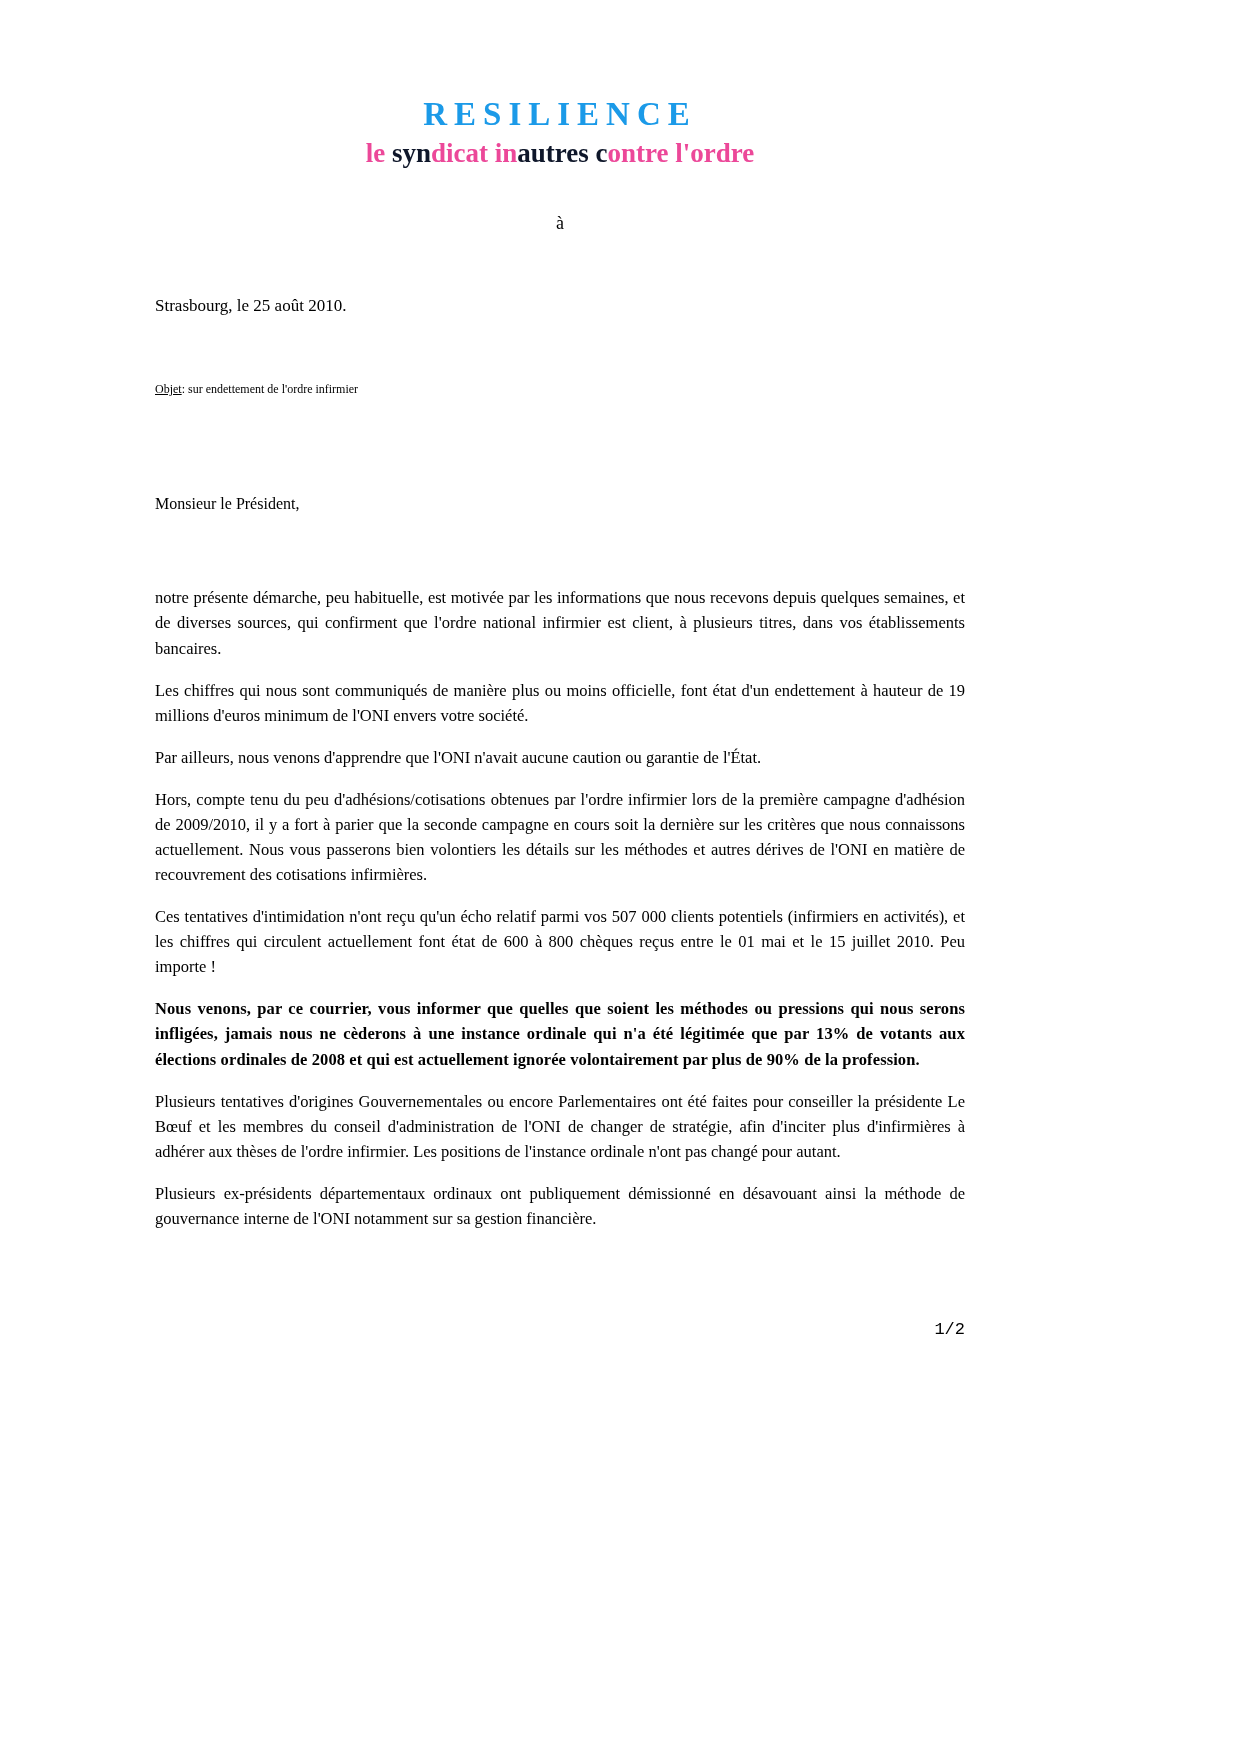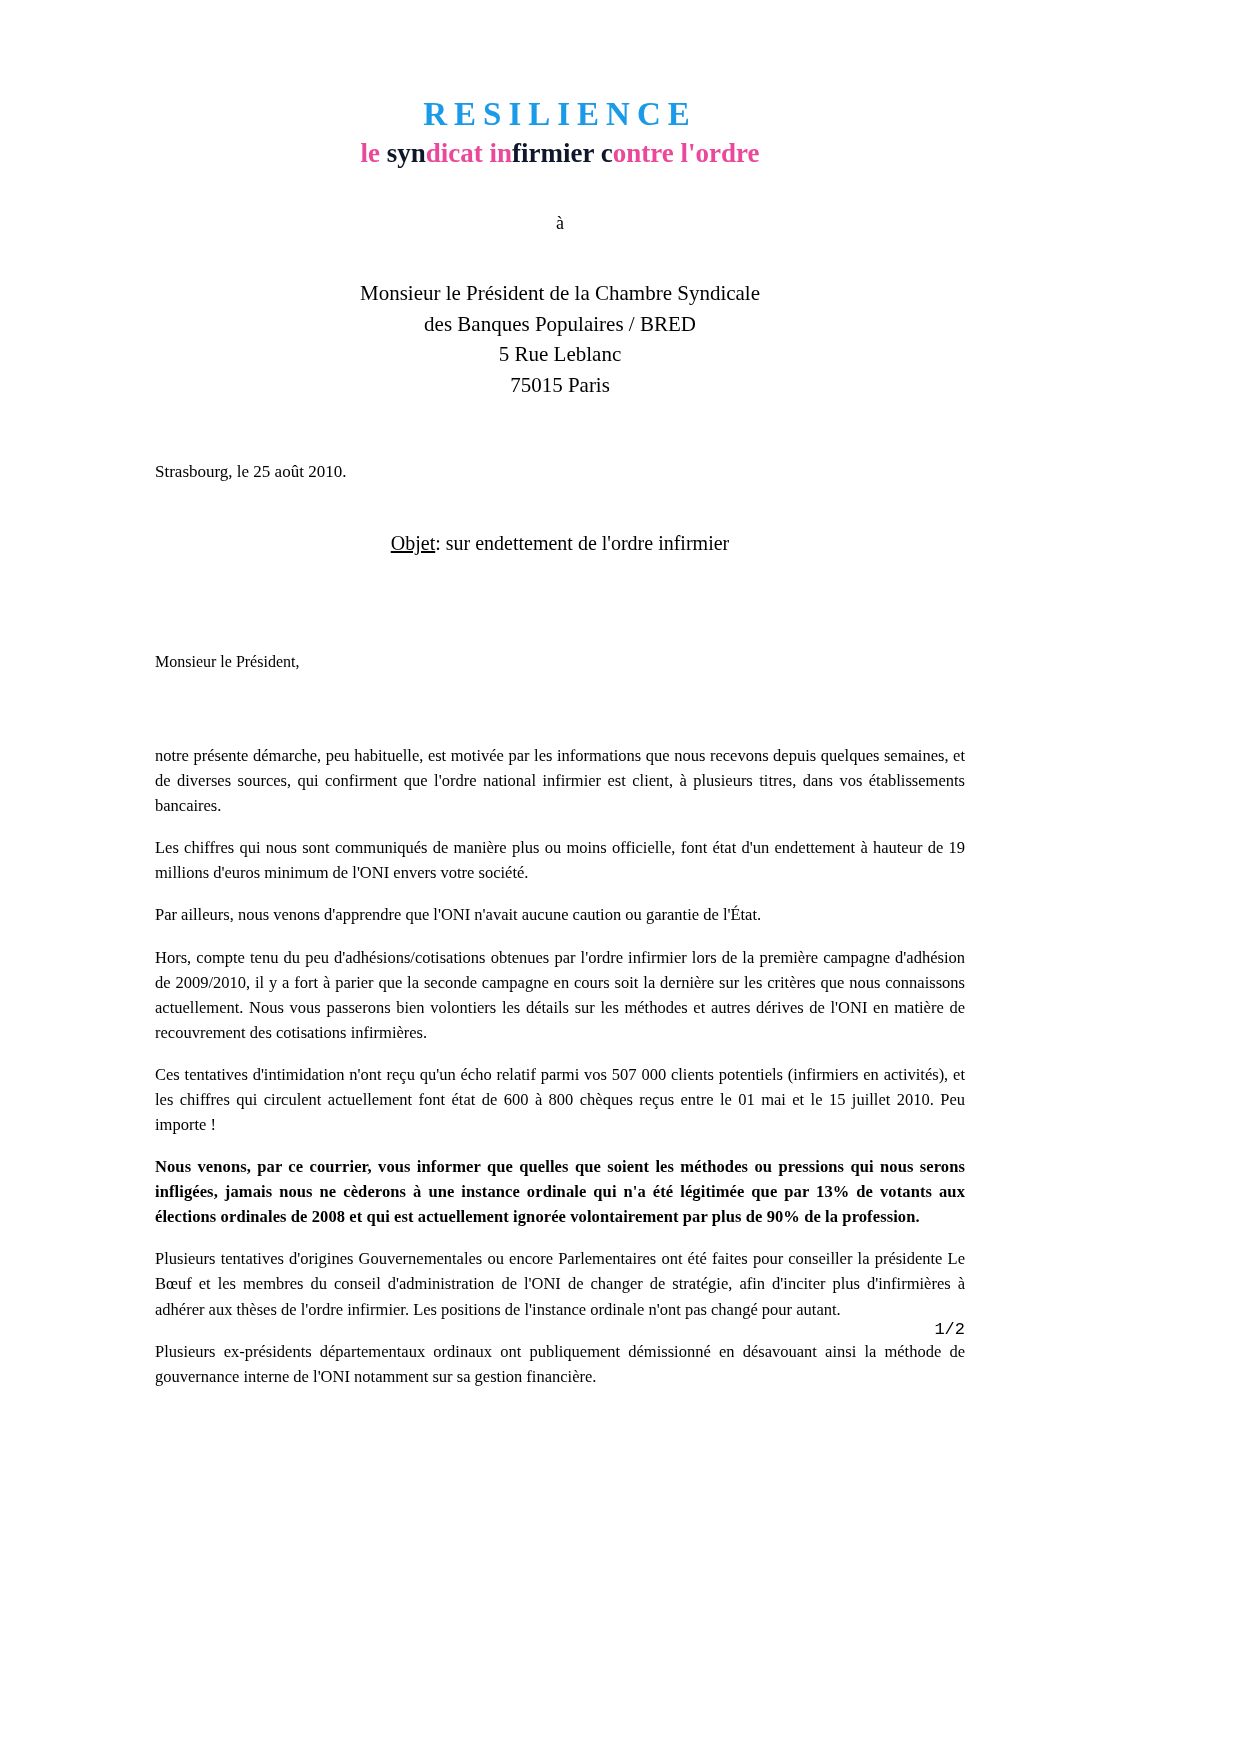--- a/index.html
+++ b/index.html
@@ -63,23 +63,22 @@
   
   .dateline {
     text-align: left;
     font-size: 17px;
     margin-top: 62px;
     padding-right: 8px;
   }
 
   
   .subject {
-    font-size: 20px;
-    margin-top: 50px;
-    text-align: center;
+    font-size: 12px;
+    margin-top: 66px;
   }
   .subject .lbl {
     text-decoration: underline;
   }
 
   
   .salutation {
     font-size: 16px;
     margin-top: 98px;
   }
@@ -112,32 +111,26 @@
 </style>
 </head>
 <body>
 
 <div class="page">
   <div class="inner">
 
     <div class="letterhead">
       <div class="brand">RESILIENCE</div>
       <div class="tagline">
-        <span class="b">le </span><span class="o">syn</span><span class="b">dicat in</span><span class="o">firmier </span><span class="o">c</span><span class="b">ontre l'ordre</span>
+        <span class="b">le </span><span class="o">syn</span><span class="b">dicat in</span><span class="o">autres </span><span class="o">c</span><span class="b">ontre l'ordre</span>
       </div>
     </div>
 
     <div class="to-marker">à</div>
 
-    <div class="address">
-      <div>Monsieur le Président de la Chambre Syndicale</div>
-      <div>des Banques Populaires / BRED</div>
-      <div>5 Rue Leblanc</div>
-      <div>75015 Paris</div>
-    </div>
 
     <div class="dateline">Strasbourg, le 25 août 2010.</div>
 
     <div class="subject">
       <span class="lbl">Objet</span><span>: sur endettement de l'ordre infirmier</span>
     </div>
 
     <div class="salutation">Monsieur le Président,</div>
 
     <div class="body">

